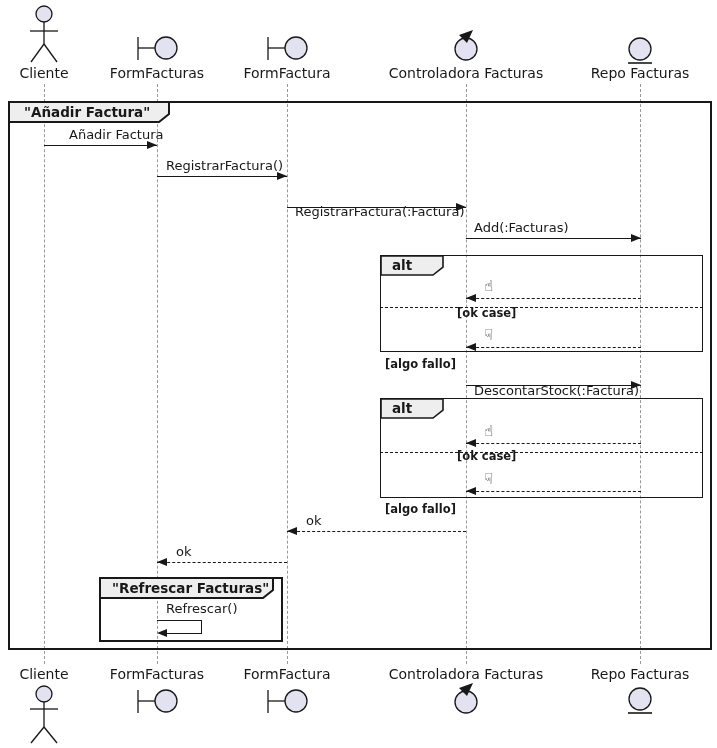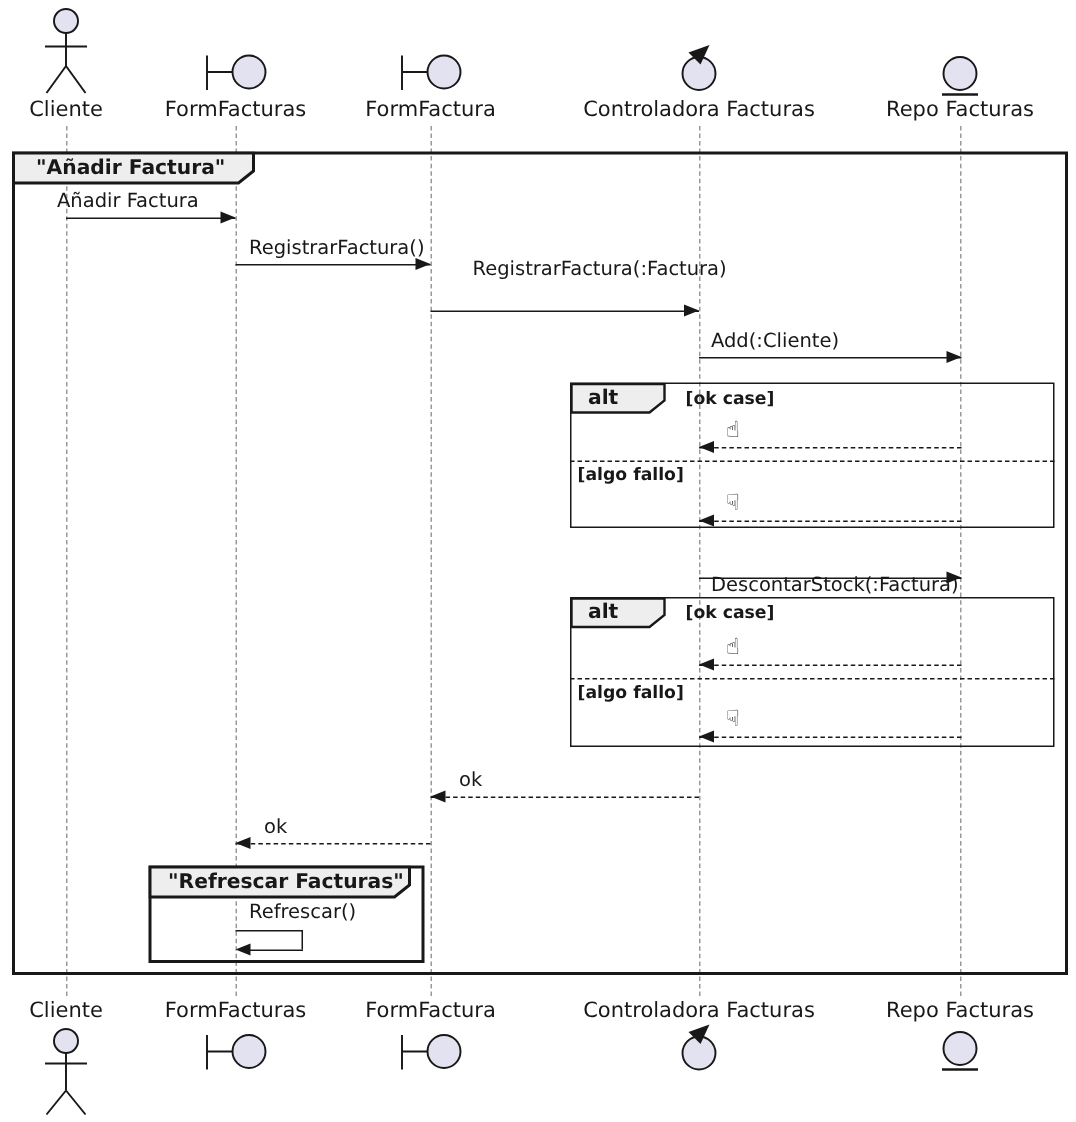--- a/index.html
+++ b/index.html
@@ -13,21 +13,21 @@
   .vseg{position:absolute;width:0;border-left:1.3px solid #181818;}
   .head{position:absolute;width:0;height:0;border-top:4.5px solid transparent;border-bottom:4.5px solid transparent;}
   .head.r{border-left:10px solid #181818;}
   .head.l{border-right:10px solid #181818;}
   .lbl{position:absolute;font-size:13px;line-height:15px;white-space:nowrap;}
   .plabel{position:absolute;font-size:14px;line-height:17px;white-space:nowrap;transform:translateX(-50%);}
   .frame{position:absolute;border:2px solid #181818;box-sizing:border-box;background:transparent;}
   .altframe{border-width:1.6px;}
   .tabsvg{position:absolute;}
   .tabtext{position:absolute;font-weight:bold;font-size:13.5px;line-height:16px;white-space:nowrap;}
-  .guard{position:absolute;font-weight:bold;font-size:11.5px;line-height:13px;white-space:nowrap;}
+  .guard{position:absolute;font-weight:bold;font-size:11.5px;line-height:13px;white-space:nowrap;margin-top:48px;}
   .divider{position:absolute;height:0;border-top:1px dashed #181818;}
   .thumb{position:absolute;font-size:15px;line-height:16px;}
   svg{display:block;}
 </style>
 </head>
 <body>
 
 <div id="canvas">
 
   <div class="lifeline" style="left:43.5px"></div>
@@ -35,33 +35,33 @@
   <div class="lifeline" style="left:286.5px"></div>
   <div class="lifeline" style="left:465.5px"></div>
   <div class="lifeline" style="left:639.5px"></div>
 
   <div class="frame" style="left:8px;top:101px;width:704px;height:549px;"></div>
   <svg class="tabsvg" style="left:8px;top:101px;" width="163" height="24">
     <polygon points="1,1 161,1 161,13 151,21 1,21" fill="#EEEEEE" stroke="#181818" stroke-width="2"></polygon>
   </svg>
   <div class="tabtext" style="left:24px;top:104px;">"Añadir Factura"</div>
 
-  <div class="lbl" style="left:38px;top:127px;">Añadir Factura</div>
+  <div class="lbl" style="left:69px;top:127px;">Añadir Factura</div>
   <div class="msg" style="left:44px;top:144.5px;width:113px;"></div>
   <div class="head r" style="left:147px;top:140.5px;"></div>
 
   <div class="lbl" style="left:166px;top:158px;">RegistrarFactura()</div>
   <div class="msg" style="left:157px;top:175.5px;width:130px;"></div>
   <div class="head r" style="left:277px;top:171.5px;"></div>
 
-  <div class="lbl" style="left:295px;top:172px;margin-left:20px;">RegistrarFactura(:Factura)</div>
+  <div class="lbl" style="left:295px;top:204px;">RegistrarFactura(:Factura)</div>
   <div class="msg" style="left:287px;top:206.5px;width:179px;"></div>
   <div class="head r" style="left:456px;top:202.5px;"></div>
 
-  <div class="lbl" style="left:474px;top:220px;">Add(:Cliente)</div>
+  <div class="lbl" style="left:474px;top:220px;">Add(:Facturas)</div>
   <div class="msg" style="left:466px;top:237.5px;width:175px;"></div>
   <div class="head r" style="left:631px;top:233.5px;"></div>
 
   <div class="frame altframe" style="left:380px;top:255px;width:323px;height:97px;"></div>
   <svg class="tabsvg" style="left:380px;top:255px;" width="65" height="23">
     <polygon points="1,1 63,1 63,12 53,20 1,20" fill="#EEEEEE" stroke="#181818" stroke-width="1.6"></polygon>
   </svg>
   <div class="tabtext" style="left:392px;top:257px;">alt</div>
   <div class="guard" style="left:457px;top:259px;">[ok case]</div>
   <div class="thumb" style="left:484px;top:278px;">☝</div>

